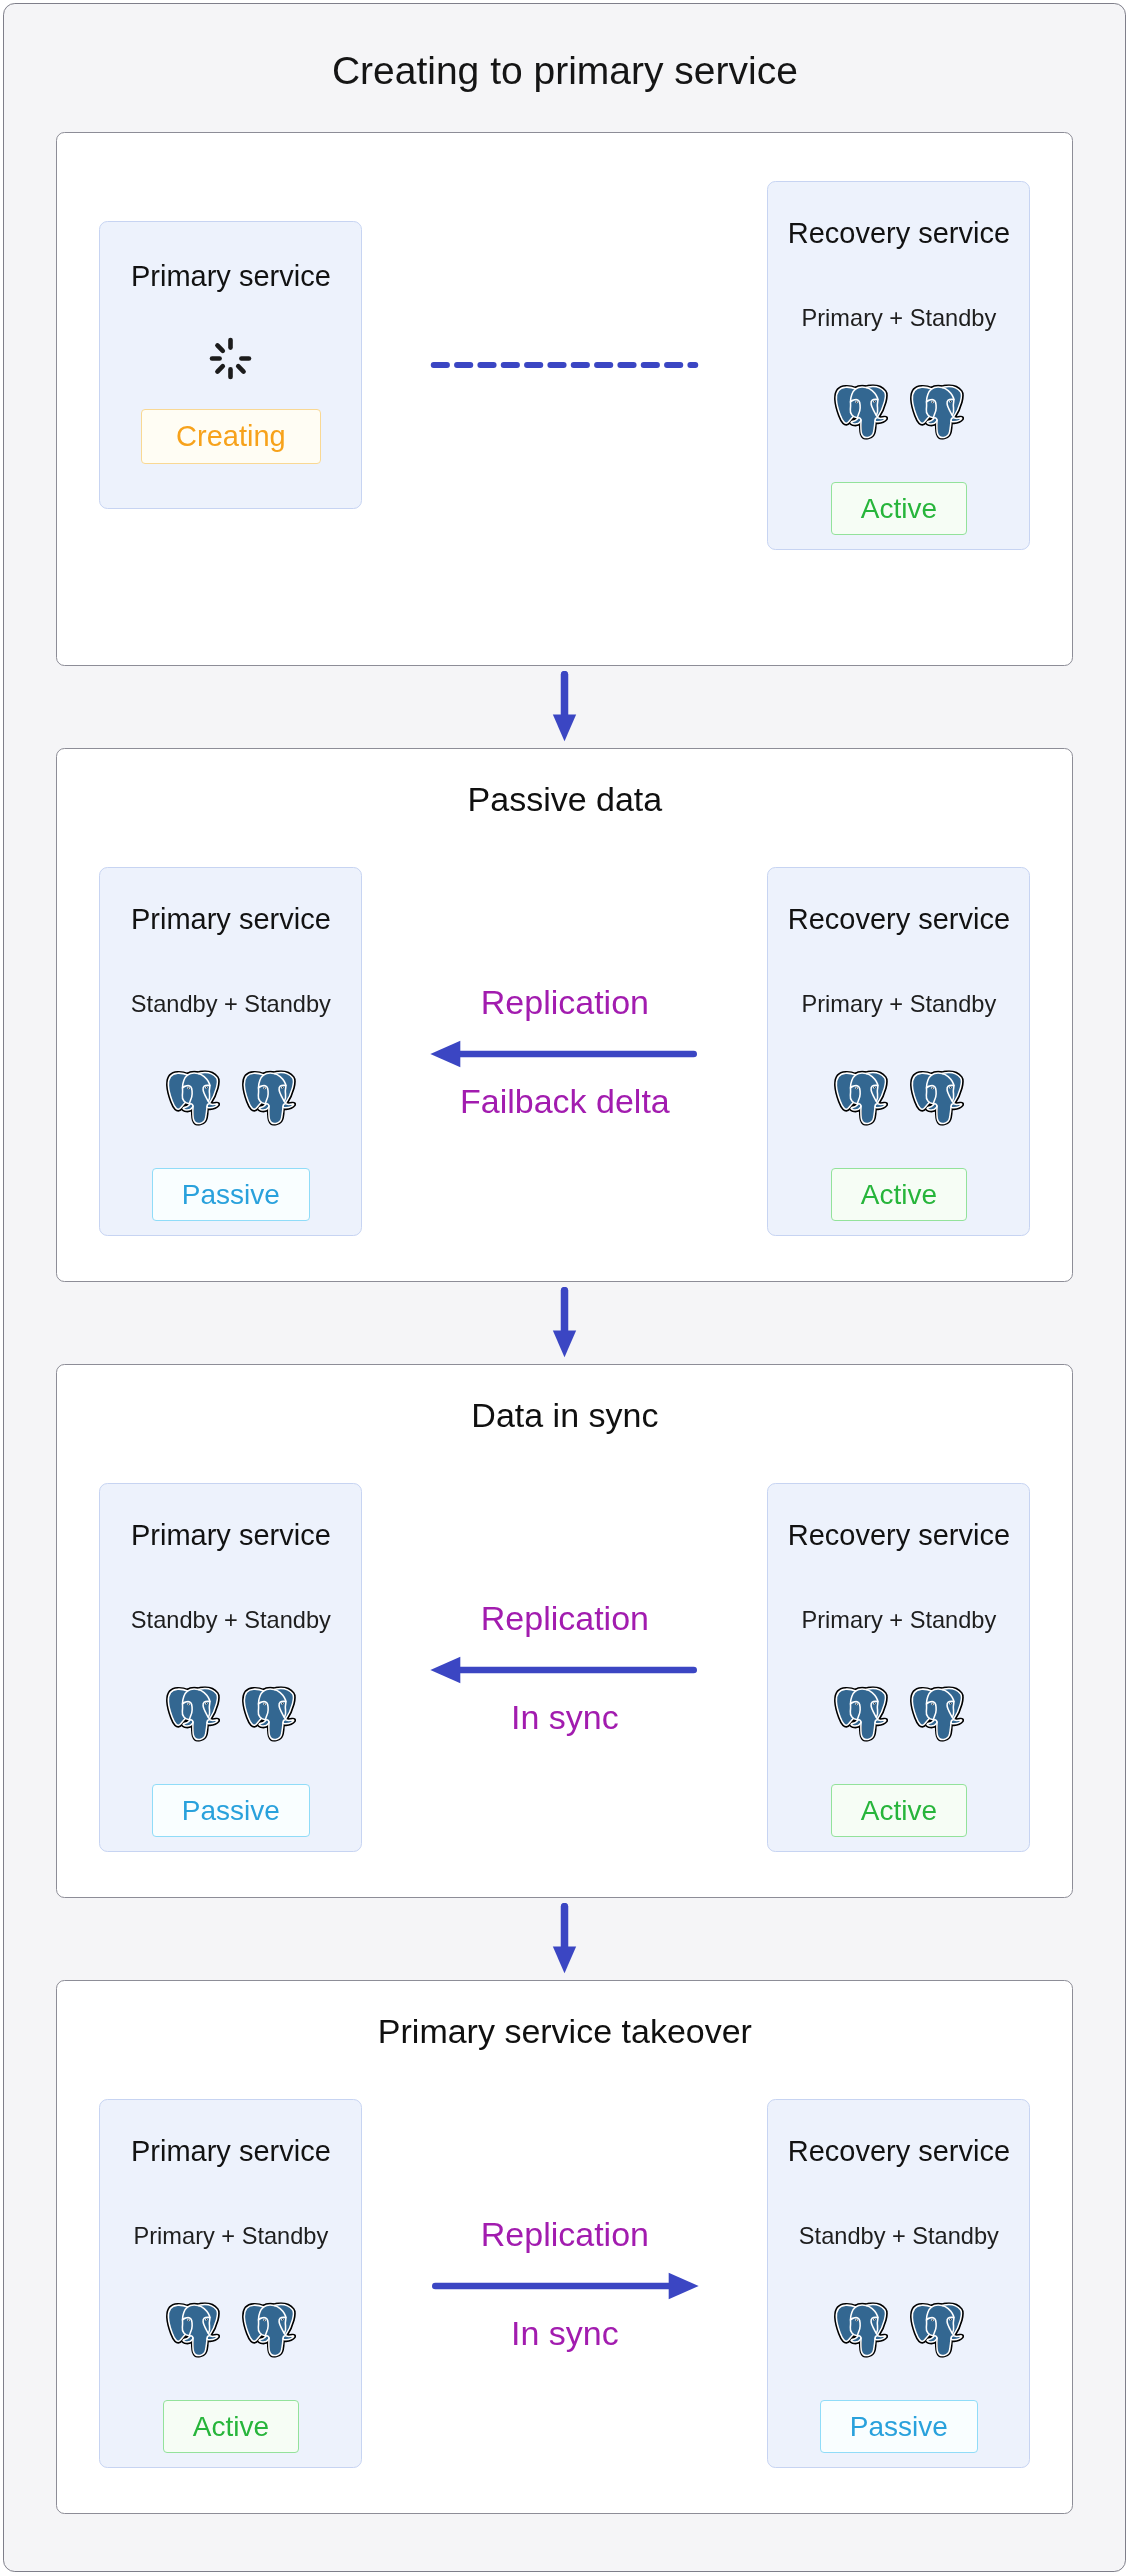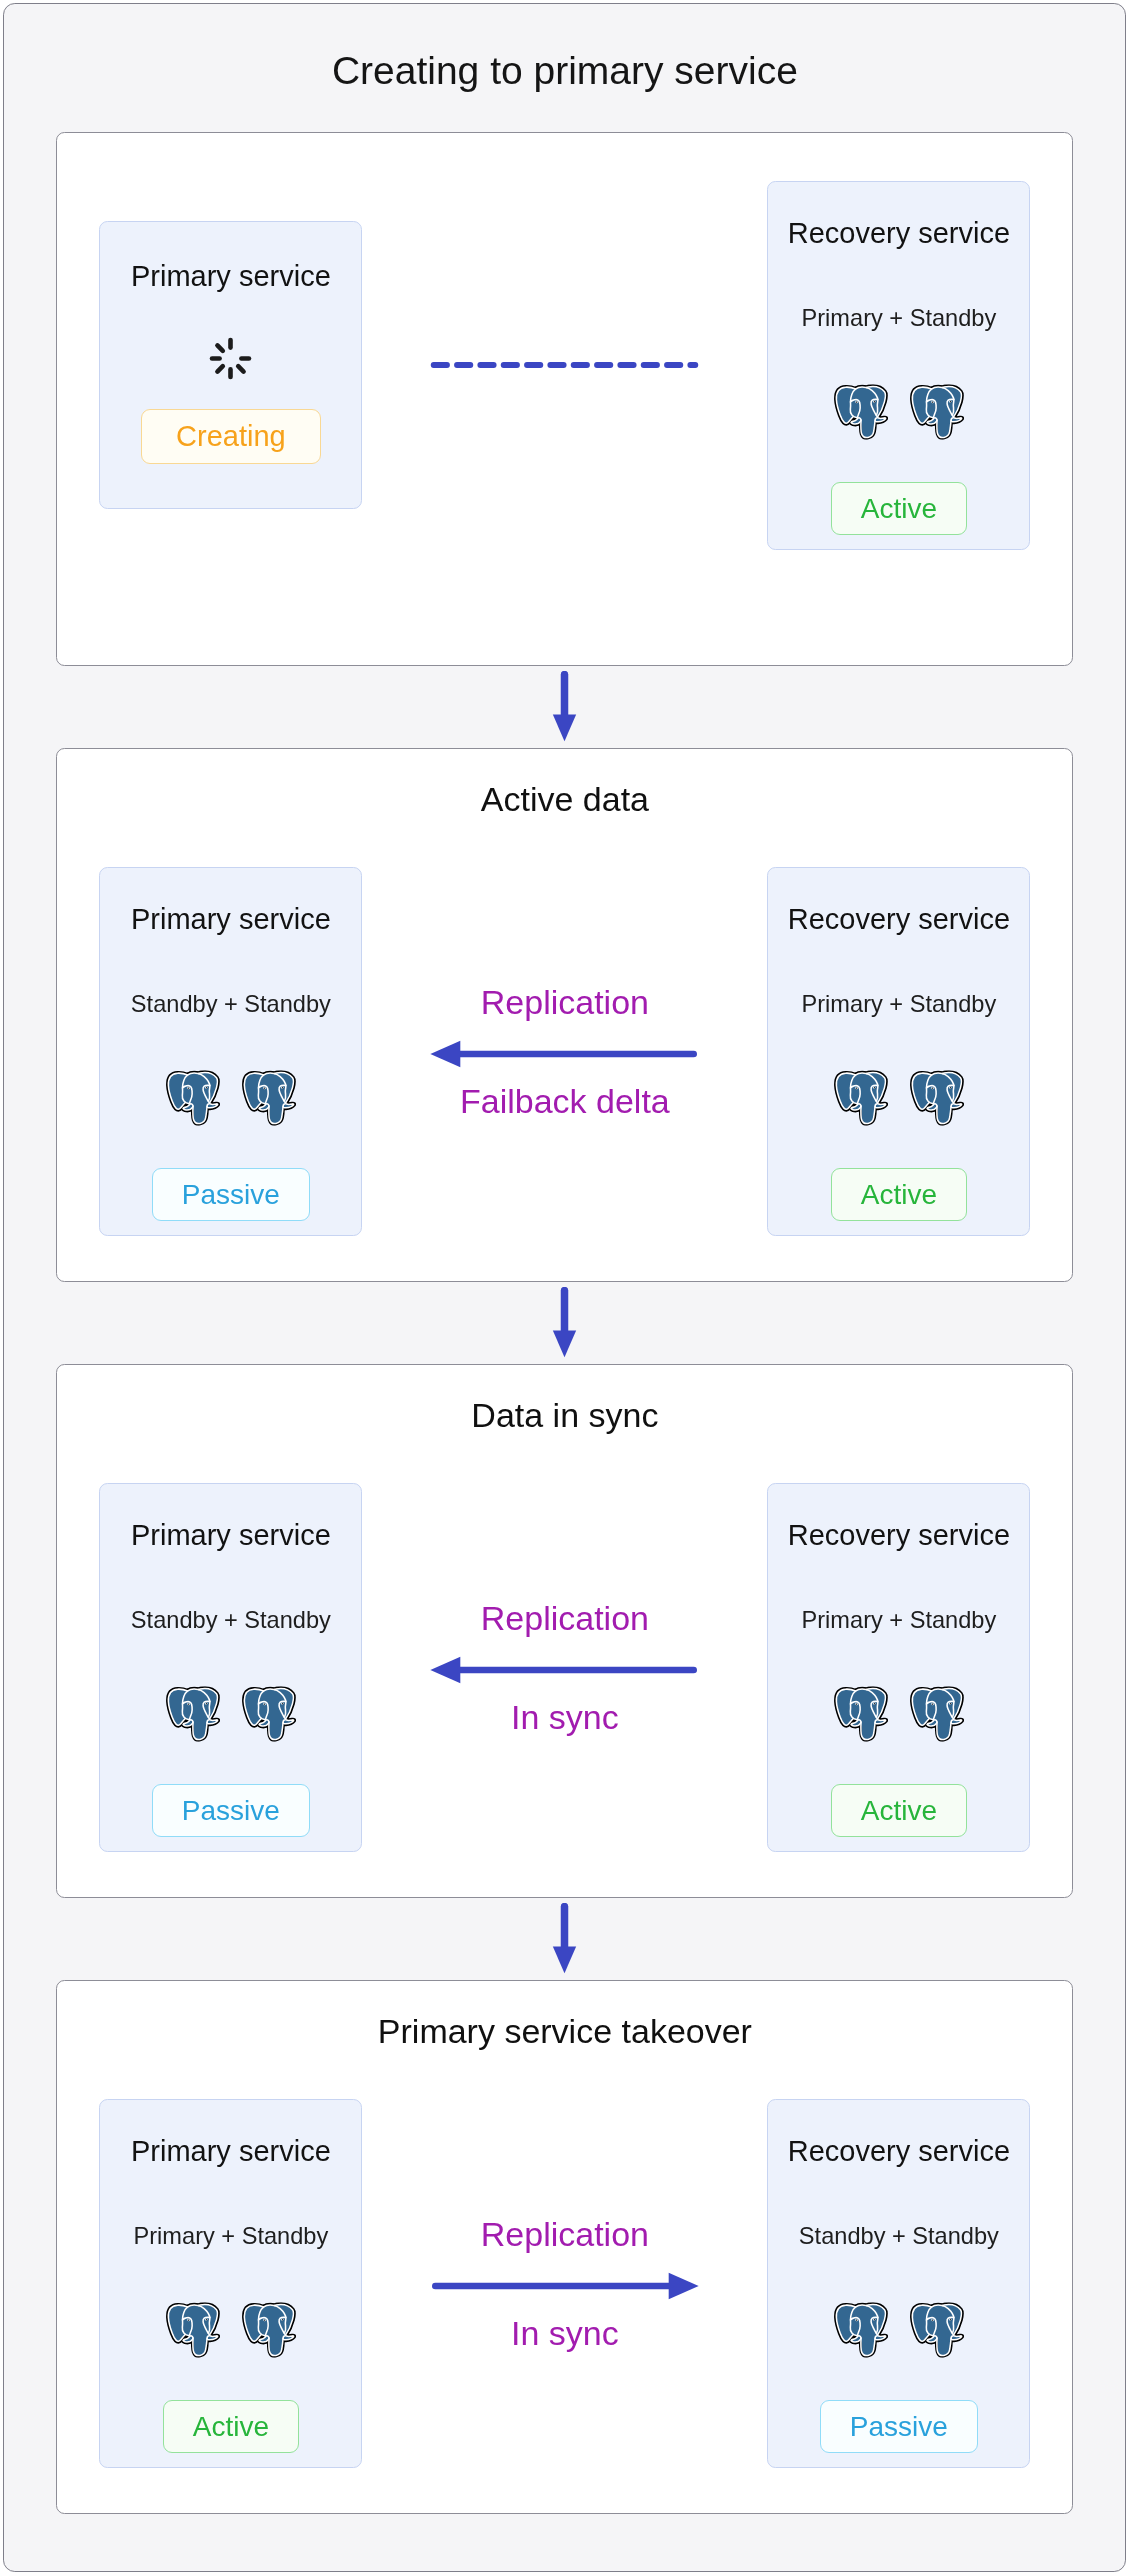--- a/index.html
+++ b/index.html
@@ -18,21 +18,21 @@
     display:flex; justify-content:space-between; align-items:center; }
   .node { width:263px; background:#edf2fc; border:1.7px solid #c7d4f2; border-radius:8.4px;
     display:flex; flex-direction:column; align-items:center; flex:0 0 auto; }
   .node.full { height:369px; padding-top:34px; }
   .node.compact { height:288px; padding-top:37px; }
   .node-title { font-size:29px; font-weight:500; color:#121212; line-height:34px; }
   .node-sub { font-size:23.6px; color:#1e1e1e; margin-top:54px; line-height:29px; }
   .pg-row { display:flex; gap:22px; margin-top:51px; }
   .pg-icon { width:54px; height:56px; }
   .spinner { margin-top:42px; width:47px; height:47px; }
-  .badge { font-size:28px; line-height:31px; padding:10px 29px; border-radius:9px;
+  .badge { font-size:28px; line-height:31px; padding:10px 29px; border-radius:4px;
     border:1.7px solid; text-align:center; }
   .node.full .badge { margin-top:42px; }
   .node.compact .badge { margin-top:27px; font-size:29px; padding:11px 34px; }
   .badge.creating { color:#f7a21b; border-color:#f9d893; background:#fffdf4; }
   .badge.active   { color:#27b53b; border-color:#93e29b; background:#f6fdf5; }
   .badge.passive  { color:#29a1dc; border-color:#90dcf8; background:#f9feff; }
   .connector { position:absolute; left:332px; right:332px; top:0; height:100%;
     display:flex; flex-direction:column; align-items:center; justify-content:center; }
   .conn-label { font-size:34px; color:#a21caf; line-height:30px; white-space:nowrap; }
   .label-top { margin-bottom:22px; }
@@ -111,21 +111,21 @@
     </section>
 
     <div class="stage-gap">
       <svg width="25" height="72" viewBox="0 0 30 86">
         <line x1="15" y1="4" x2="15" y2="54" stroke="#3b46c3" stroke-width="9" stroke-linecap="round"></line>
         <polygon points="15,84 1,52 29,52" fill="#3b46c3"></polygon>
       </svg>
     </div>
 
     <section class="panel">
-      <div class="panel-title">Active data</div>
+      <div class="panel-title">Passive data</div>
       <div class="panel-body">
         <div class="node full">
           <div class="node-title">Primary service</div>
           <div class="node-sub">Standby + Standby</div>
           <div class="pg-row">
             <svg class="pg-icon" viewBox="0 0 64 66" width="54" height="56">
                 <use href="#pg-elephant"></use>
               </svg>
             <svg class="pg-icon" viewBox="0 0 64 66" width="54" height="56">
                 <use href="#pg-elephant"></use>

